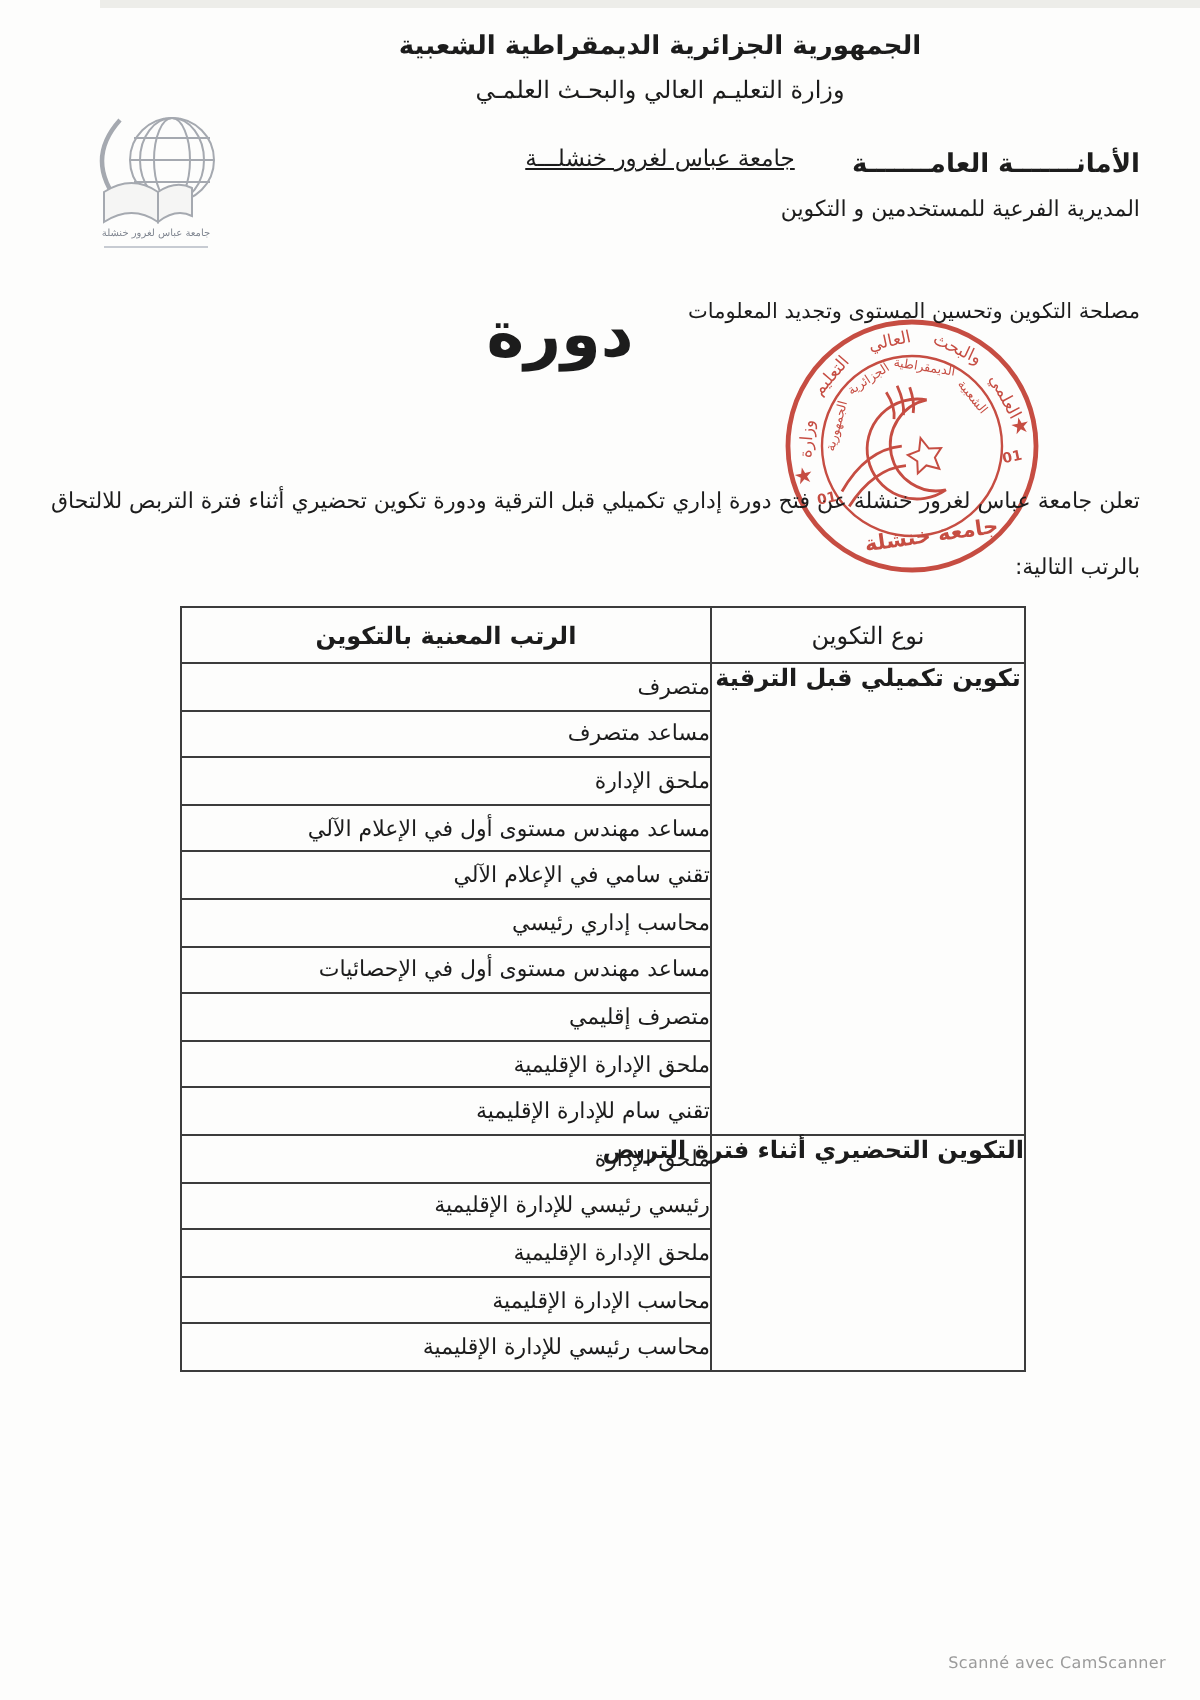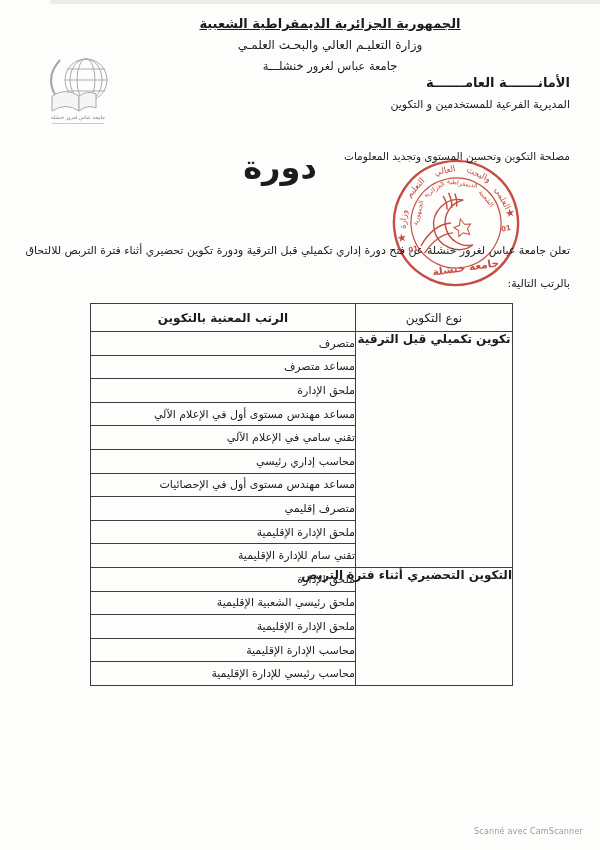--- a/index.html
+++ b/index.html
@@ -6,23 +6,23 @@
   body{
     width:600px;height:850px;position:relative;overflow:hidden;
     background:#fdfdfc;
     font-family:"DejaVu Sans",sans-serif;
     color:#1c1c1c;
   }
   .scan-edge{position:absolute;top:0;left:50px;right:0;height:4px;background:#e9e8e4;opacity:.8;}
 
   
   .hdr-center{position:absolute;top:16px;left:100px;width:460px;text-align:center;direction:rtl;}
-  .hdr-country{font-size:13px;font-weight:bold;margin-bottom:7px;text-decoration:underline;}
-  .hdr-ministry{font-size:12px;margin-bottom:7px;}
-  .hdr-univ{font-size:11.5px;}
+  .hdr-country{font-size:13px;font-weight:bold;margin-bottom:7px;}
+  .hdr-ministry{font-size:12px;margin-bottom:20px;}
+  .hdr-univ{font-size:11.5px;text-decoration:underline;}
 
   
   .logo{position:absolute;top:50px;left:36px;width:84px;height:80px;opacity:.78;}
   .logo svg{width:100%;height:100%;}
   .logo-caption{position:absolute;top:64px;left:0;width:84px;text-align:center;font-size:5px;color:#5a6270;direction:rtl;}
   .logo-subline{position:absolute;top:73px;left:16px;width:52px;height:1px;background:#b9bec7;}
 
   
   .admin{position:absolute;top:75px;right:30px;text-align:right;direction:rtl;}
   .admin-l1{font-size:13px;font-weight:bold;margin-bottom:8px;}
@@ -172,21 +172,21 @@
         <td class="rank-cell">ملحق الإدارة الإقليمية</td>
       </tr>
       <tr>
         <td class="rank-cell">تقني سام للإدارة الإقليمية</td>
       </tr>
       <tr>
         <td rowspan="5" class="type-cell type-cell-2">التكوين التحضيري أثناء فترة التربص</td>
         <td class="rank-cell">ملحق الإدارة</td>
       </tr>
       <tr>
-        <td class="rank-cell">ملحق رئيسي الشعبية الإقليمية</td>
+        <td class="rank-cell">رئيسي رئيسي للإدارة الإقليمية</td>
       </tr>
       <tr>
         <td class="rank-cell">ملحق الإدارة الإقليمية</td>
       </tr>
       <tr>
         <td class="rank-cell">محاسب الإدارة الإقليمية</td>
       </tr>
       <tr>
         <td class="rank-cell">محاسب رئيسي للإدارة الإقليمية</td>
       </tr>

